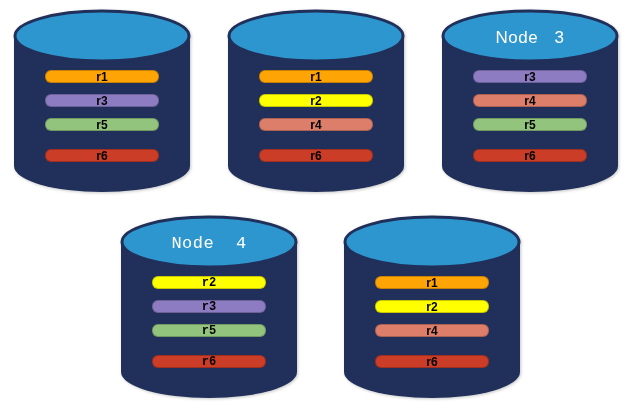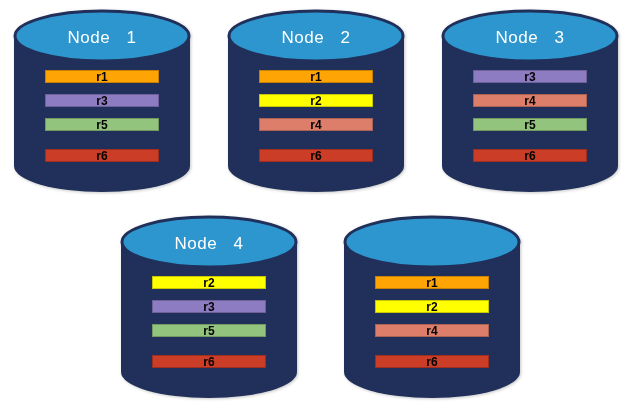--- a/index.html
+++ b/index.html
@@ -21,56 +21,54 @@
     color:#ffffff;
     font-size:17px;
     letter-spacing:0.5px;
     word-spacing:11px;
   }
   .bar {
     position:absolute;
     left:33px; width:114px; height:13px;
     box-sizing:border-box;
     border:1px solid rgba(0,0,0,0.22);
-    border-radius:0;
+    border-radius:6px;
     display:flex; align-items:center; justify-content:center;
     font-size:12px; font-weight:bold; color:#000000;
     line-height:1;
   }
   .bar.b1 { top:62px; }
   .bar.b2 { top:86px; }
   .bar.b3 { top:110px; }
   .bar.b4 { top:133px;margin-top:8px; }
   #node1 { left:12px;  top:8px; }
   #node2 { left:226px; top:8px; }
   #node3 { left:440px; top:8px; }
-  #node4 { left:119px; top:214px; }
+  #node4 { left:119px; top:214px;font-family:Liberation Mono, monospace; }
   #node5 { left:342px; top:214px; }
 </style>
 </head>
 <body style="background: rgb(255, 255, 255);">
 
 <div class="node" id="node1">
   <svg class="cyl" width="180" height="186" viewBox="0 0 180 186">
     <path d="M2 28 L2 158 A88 26 0 0 0 178 158 L178 28 Z" fill="#20305A"></path>
     <ellipse cx="90" cy="28" rx="87" ry="25" stroke-width="3" fill="#2E96CE" stroke="#20305A"></ellipse>
   </svg>
-  <div class="node-title">Node 1</div>
   <div class="bar b1" style="background-color: rgb(255, 164, 5);">r1</div>
   <div class="bar b2" style="background-color: rgb(142, 124, 195);">r3</div>
   <div class="bar b3" style="background-color: rgb(147, 196, 125);">r5</div>
   <div class="bar b4" style="background-color: rgb(203, 61, 39);">r6</div>
 </div>
 
 <div class="node" id="node2">
   <svg class="cyl" width="180" height="186" viewBox="0 0 180 186">
     <path d="M2 28 L2 158 A88 26 0 0 0 178 158 L178 28 Z" fill="#20305A"></path>
     <ellipse cx="90" cy="28" rx="87" ry="25" stroke-width="3" fill="#2E96CE" stroke="#20305A"></ellipse>
   </svg>
-  <div class="node-title">Node 2</div>
   <div class="bar b1" style="background-color: rgb(255, 164, 5);">r1</div>
   <div class="bar b2" style="background-color: rgb(255, 255, 0);">r2</div>
   <div class="bar b3" style="background-color: rgb(221, 126, 107);">r4</div>
   <div class="bar b4" style="background-color: rgb(203, 61, 39);">r6</div>
 </div>
 
 <div class="node" id="node3">
   <svg class="cyl" width="180" height="186" viewBox="0 0 180 186">
     <path d="M2 28 L2 158 A88 26 0 0 0 178 158 L178 28 Z" fill="#20305A"></path>
     <ellipse cx="90" cy="28" rx="87" ry="25" stroke-width="3" fill="#2E96CE" stroke="#20305A"></ellipse>

